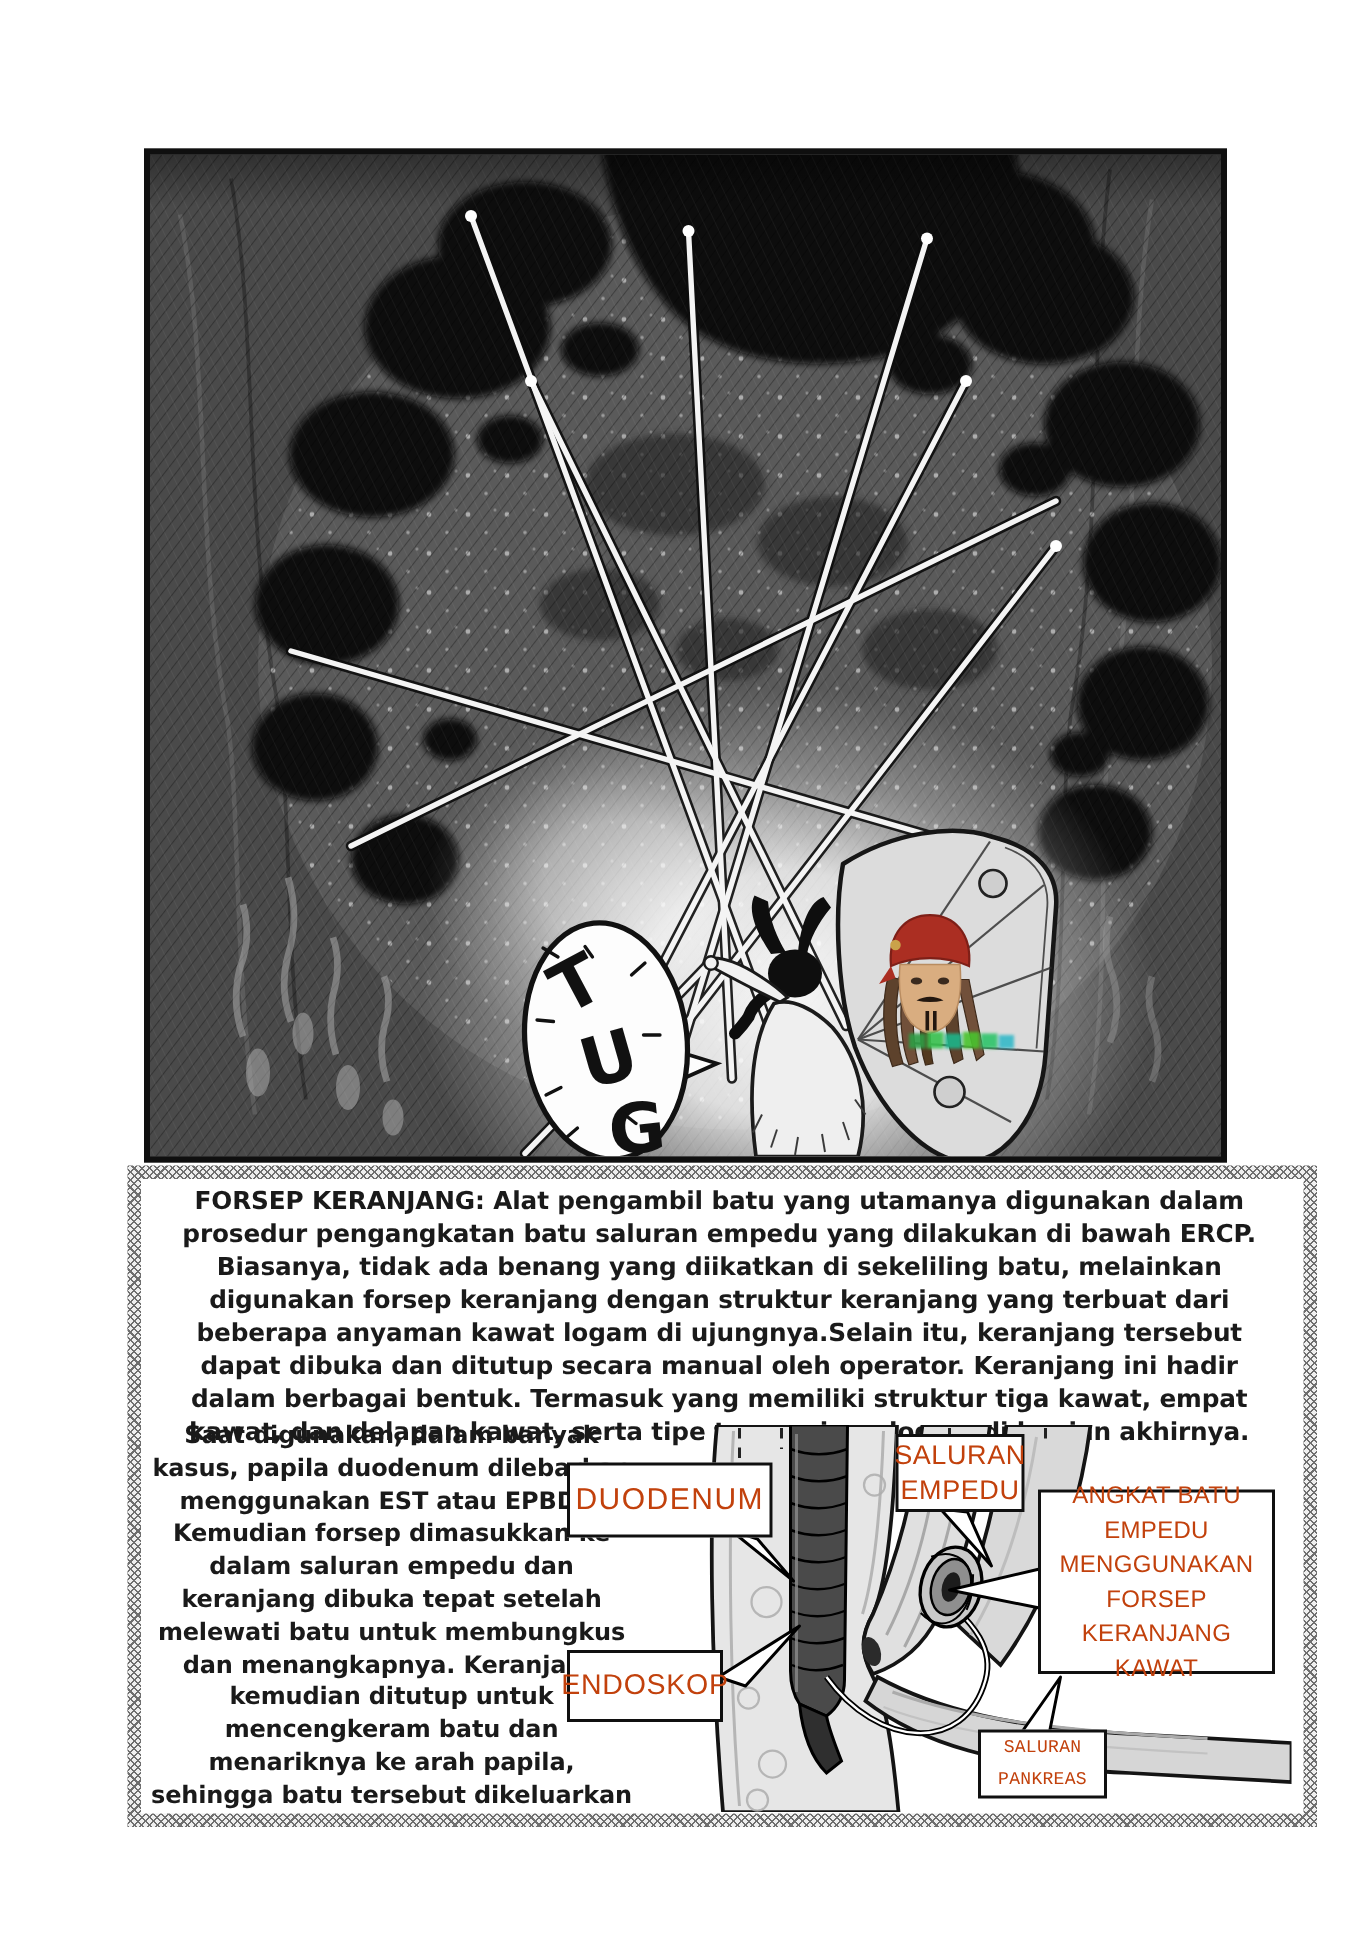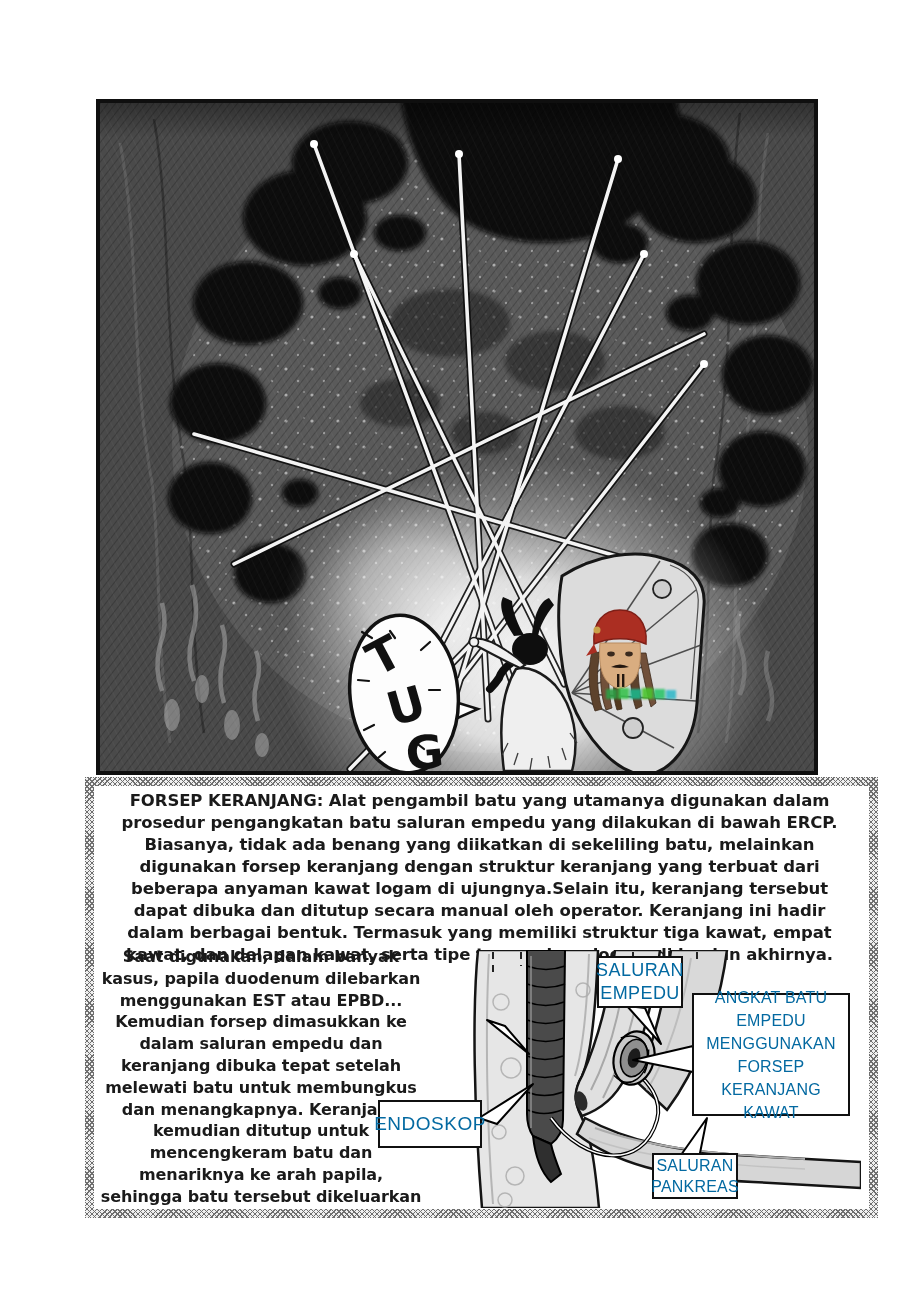--- a/index.html
+++ b/index.html
@@ -19,26 +19,26 @@
       #efefef;}
   .panel-info-inner{position:absolute;inset:9px;background:#ffffff;overflow:hidden;}
   .intro{position:absolute;left:12px;right:16px;top:4px;margin:0;text-align:center;
     font-size:16.5px;line-height:22px;font-weight:bold;color:#1a1a1a;letter-spacing:-0.1px;}
   .body-text{position:absolute;left:6px;top:160px;width:322px;margin:0;text-align:center;
     font-size:16px;line-height:21.8px;font-weight:bold;color:#1a1a1a;letter-spacing:-0.1px;}
   .diagram{position:absolute;left:281px;top:164px;width:486px;height:258px;}
   .diagram svg{position:absolute;inset:0;width:100%;height:100%;}
   .dg-box{position:absolute;background:#ffffff;border:2.5px solid #101010;box-sizing:border-box;
     display:flex;align-items:center;justify-content:center;text-align:center;
-    font-family:"Liberation Sans",sans-serif;color:#0369a1;}
+    font-family:"Liberation Sans",sans-serif;color:#c2410c;}
   #box-duodenum{left:3px;top:25px;width:137px;height:50px;font-size:20px;letter-spacing:1px;}
   #box-empedu{left:222px;top:6px;width:86px;height:52px;font-size:18px;line-height:23px;letter-spacing:.4px;}
   #box-angkat{left:317px;top:43px;width:158px;height:123px;font-size:16px;line-height:23px;letter-spacing:.2px;padding:0 12px;}
   #box-endoskop{left:3px;top:150px;width:104px;height:48px;font-size:19px;letter-spacing:.5px;}
-  #box-pankreas{left:277px;top:203px;width:86px;height:46px;font-size:16px;line-height:21px;letter-spacing:.2px;}
+  #box-pankreas{left:277px;top:203px;width:86px;height:46px;font-size:12px;line-height:21px;letter-spacing:.2px;font-family:Liberation Mono, monospace;}
 </style>
 </head>
 <body>
 
 <div class="page">
 
   <section class="panel-top">
     <svg viewBox="0 0 714 668" preserveAspectRatio="none">
       <defs>
         <filter id="b2" x="-20%" y="-20%" width="140%" height="140%">
@@ -338,20 +338,21 @@
 
           <g fill="#ffffff" stroke="#000" stroke-width="2" stroke-linejoin="round">
             <polygon points="112,70 154,104 130,76"></polygon>
             <polygon points="252,56 286,94 270,58"></polygon>
             <polygon points="318,96 258,110 318,122"></polygon>
             <polygon points="104,168 158,134 122,174"></polygon>
             <polygon points="306,205 332,168 324,208"></polygon>
           </g>
         </svg>
 
+        <div class="dg-box" id="box-duodenum">DUODENUM</div>
         <div class="dg-box" id="box-empedu">SALURAN EMPEDU</div>
         <div class="dg-box" id="box-angkat">ANGKAT BATU EMPEDU MENGGUNAKAN FORSEP KERANJANG KAWAT</div>
         <div class="dg-box" id="box-endoskop">ENDOSKOP</div>
         <div class="dg-box" id="box-pankreas">SALURAN PANKREAS</div>
       </div>
 
     </div>
   </section>
 </div>
 

